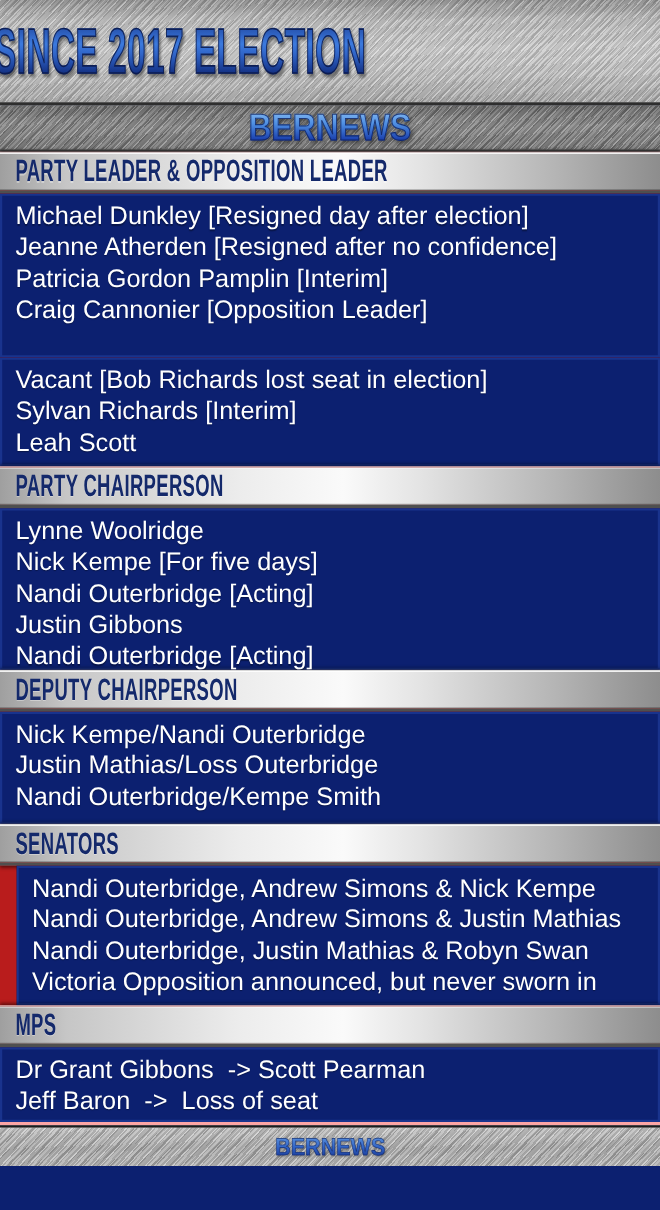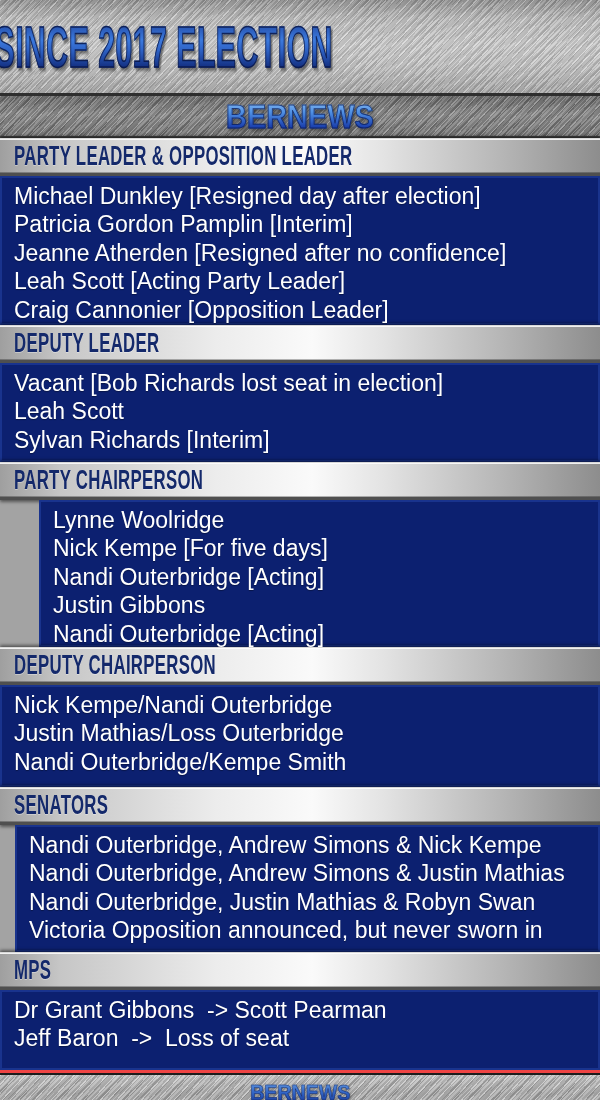--- a/index.html
+++ b/index.html
@@ -101,21 +101,21 @@
     background-image: linear-gradient(180deg, #8cc0f5 0%, #4e8ee2 40%, #1d44b0 80%, #16339c 100%);
     -webkit-background-clip: text;
     background-clip: text;
     color: #2b5cc0;
     -webkit-text-fill-color: transparent;
     -webkit-text-stroke: 1px rgba(12, 30, 90, 0.8);
     filter: drop-shadow(2px 2px 2px rgba(30,30,30,0.6));
   }
 
   
-  .sections { background: #a3a3a3; }
+  .sections { background: #b91c1c; }
 
   .sec-band {
     height: 38px;
     display: flex;
     align-items: center;
     border-top: 1px solid #d8d8d8;
     border-bottom: 3px solid #4f4f4f;
     padding-left: 14px;
     background-image: linear-gradient(90deg,
       #9f9f9f 0%, #c6c6c6 10%, #ececec 36%, #fafafa 52%,
@@ -149,24 +149,24 @@
     background: #0c2070;
     box-shadow: inset 0 0 0 2px rgba(45, 80, 185, 0.40);
   }
   .sec-content .line {
     white-space: pre-wrap;
     text-shadow: 0 1px 1px rgba(0,0,0,0.35);
   }
 
   .h-s0 { height: 149px; }
   .h-s1 { height: 99px; }
-  .h-s2 { height: 147px; margin-left: 39px; }
+  .h-s2 { height: 147px; }
   .h-s3 { height: 102px; }
   .h-s4 { height: 127px; margin-left: 15px; }
-  .h-s5 { height: 83px; border-bottom: 3px solid #ef4444; }
+  .h-s5 { height: 71px; border-bottom: 3px solid #fca5a5; }
 
   
   .footer {
     height: 37px;
     display: flex;
     align-items: center;
     justify-content: center;
     border-top: 2px solid #1c1c1c;
     background-color: #b0b0b0;
     background-image:
@@ -212,35 +212,31 @@
   </div>
 
   <main class="sections">
 
     <section class="sec">
       <div class="sec-band">
         <span class="sec-band-label">PARTY LEADER &amp; OPPOSITION LEADER</span>
       </div>
       <div class="sec-content h-s0">
           <div class="line">Michael Dunkley [Resigned day after election]</div>
+          <div class="line">Jeanne Atherden [Resigned after no confidence]</div>
           <div class="line">Patricia Gordon Pamplin [Interim]</div>
-          <div class="line">Jeanne Atherden [Resigned after no confidence]</div>
-          <div class="line">Leah Scott [Acting Party Leader]</div>
           <div class="line">Craig Cannonier [Opposition Leader]</div>
         </div>
     </section>
 
     <section class="sec">
-      <div class="sec-band">
-        <span class="sec-band-label">DEPUTY LEADER</span>
-      </div>
       <div class="sec-content h-s1">
           <div class="line">Vacant [Bob Richards lost seat in election]</div>
+          <div class="line">Sylvan Richards [Interim]</div>
           <div class="line">Leah Scott</div>
-          <div class="line">Sylvan Richards [Interim]</div>
         </div>
     </section>
 
     <section class="sec">
       <div class="sec-band">
         <span class="sec-band-label">PARTY CHAIRPERSON</span>
       </div>
       <div class="sec-content h-s2">
           <div class="line">Lynne Woolridge</div>
           <div class="line">Nick Kempe [For five days]</div>

